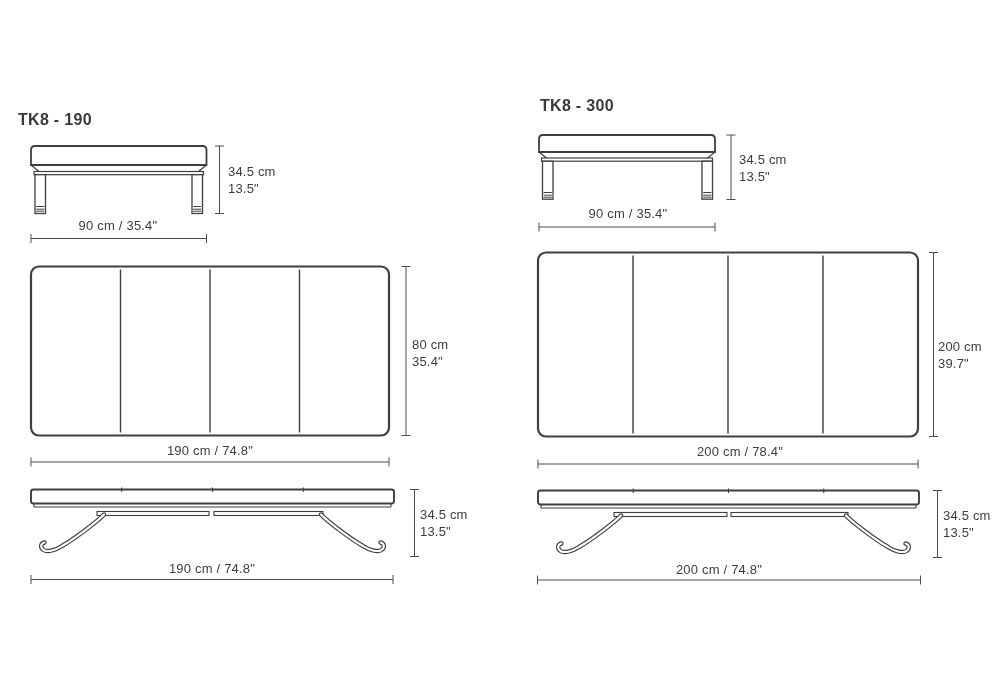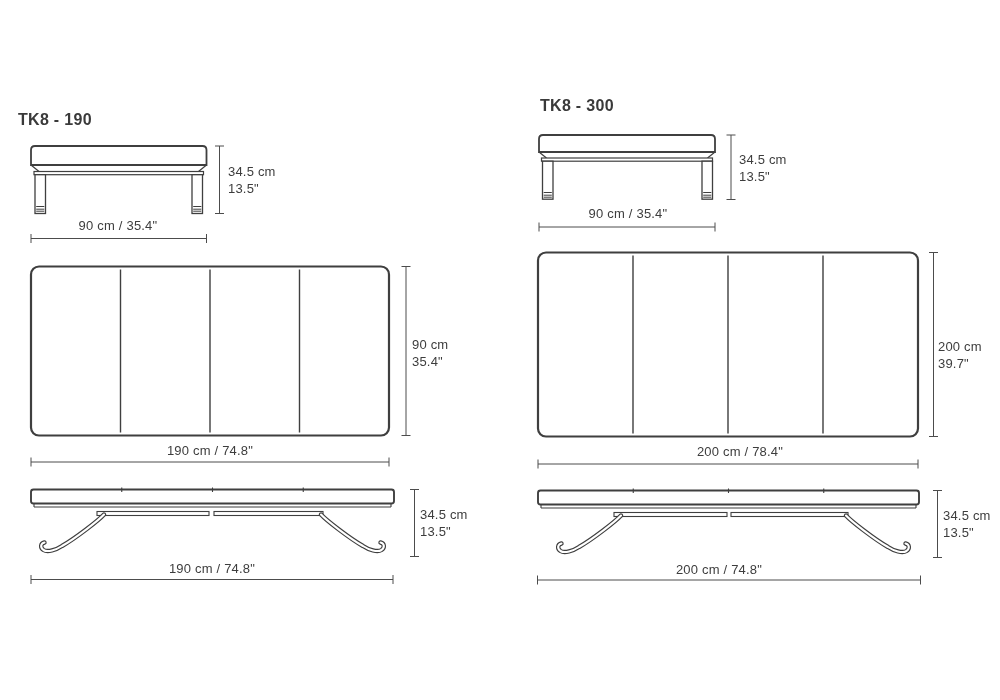--- a/index.html
+++ b/index.html
@@ -117,21 +117,21 @@
 
   <div class="title" style="left:540px;top:97px;">TK8 - 300</div>
 
   <div class="lbl" style="left:228px;top:163px;">
     <div>34.5 cm</div>
     <div>13.5"</div>
   </div>
   <div class="lbl center" style="left:37px;top:217px;width:162px;">90 cm / 35.4"</div>
 
   <div class="lbl" style="left:412px;top:336px;">
-    <div>90 cm</div>
+    <div>80 cm</div>
     <div>35.4"</div>
   </div>
   <div class="lbl center" style="left:130px;top:442px;width:160px;">190 cm / 74.8"</div>
 
   <div class="lbl" style="left:420px;top:506px;">
     <div>34.5 cm</div>
     <div>13.5"</div>
   </div>
   <div class="lbl center" style="left:132px;top:560px;width:160px;">190 cm / 74.8"</div>
 

